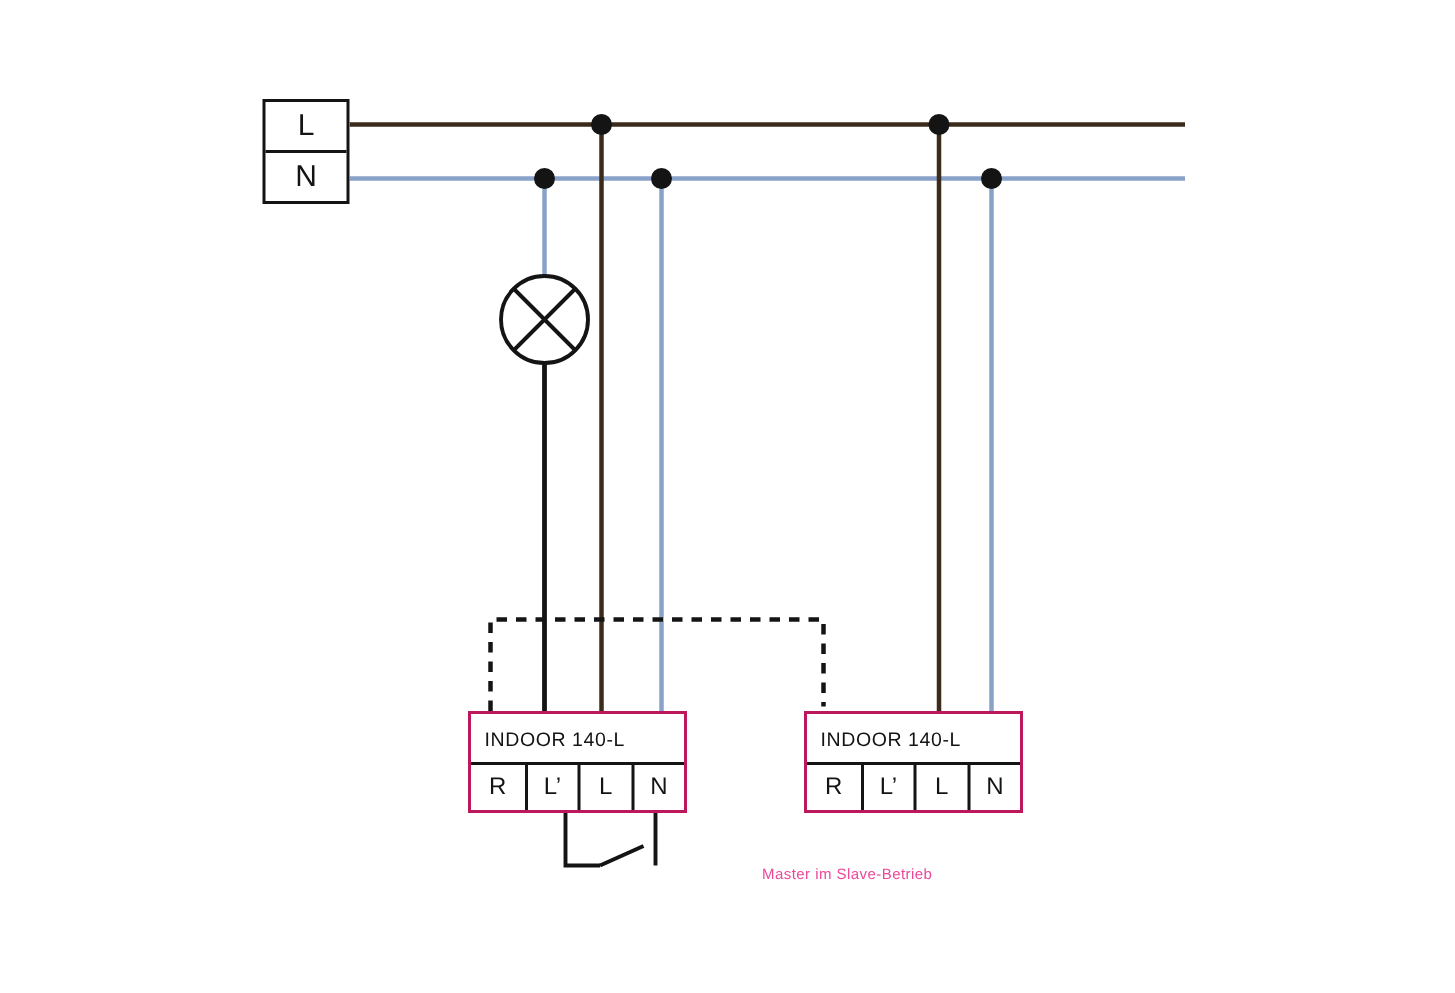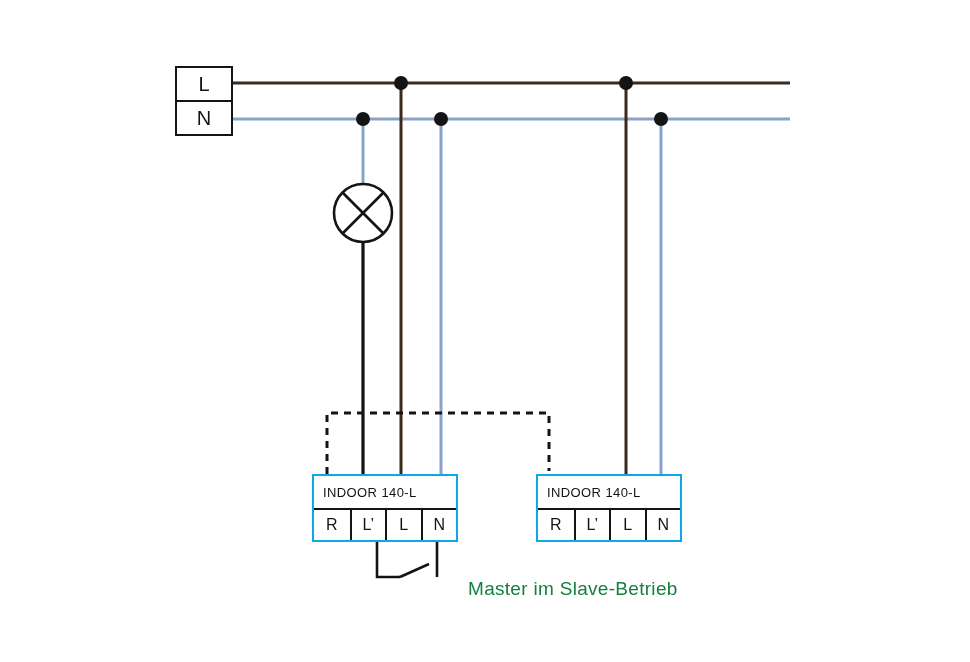--- a/index.html
+++ b/index.html
@@ -39,21 +39,21 @@
     color: #141414;
   }
   .source-cell + .source-cell {
     border-top: 2px solid #141414;
   }
   
   .device {
     position: absolute;
     top: 474px;
     width: 146px;
-    border: 2px solid #0ea5e9;
+    border: 2px solid #be185d;
     background: #ffffff;
     box-sizing: border-box;
   }
   .device-title {
     height: 32px;
     display: flex;
     align-items: center;
     padding-left: 9px;
     font-size: 13px;
     letter-spacing: 0.4px;
@@ -71,25 +71,25 @@
     align-items: center;
     justify-content: center;
     font-size: 16px;
     color: #141414;
     border-left: 2px solid #141414;
   }
   .terminal:first-child { border-left: none; }
   
   .caption {
     position: absolute;
-    left: 468px;
+    left: 508px;
     top: 578px;
-    font-size: 19px;
+    font-size: 10px;
     letter-spacing: 0.3px;
-    color: #15803d;
+    color: #ec4899;
     white-space: nowrap;
   }
 </style>
 </head>
 <body>
 
 <div class="stage">
 
   <svg class="wires" width="970" height="662" viewBox="0 0 970 662">
 

